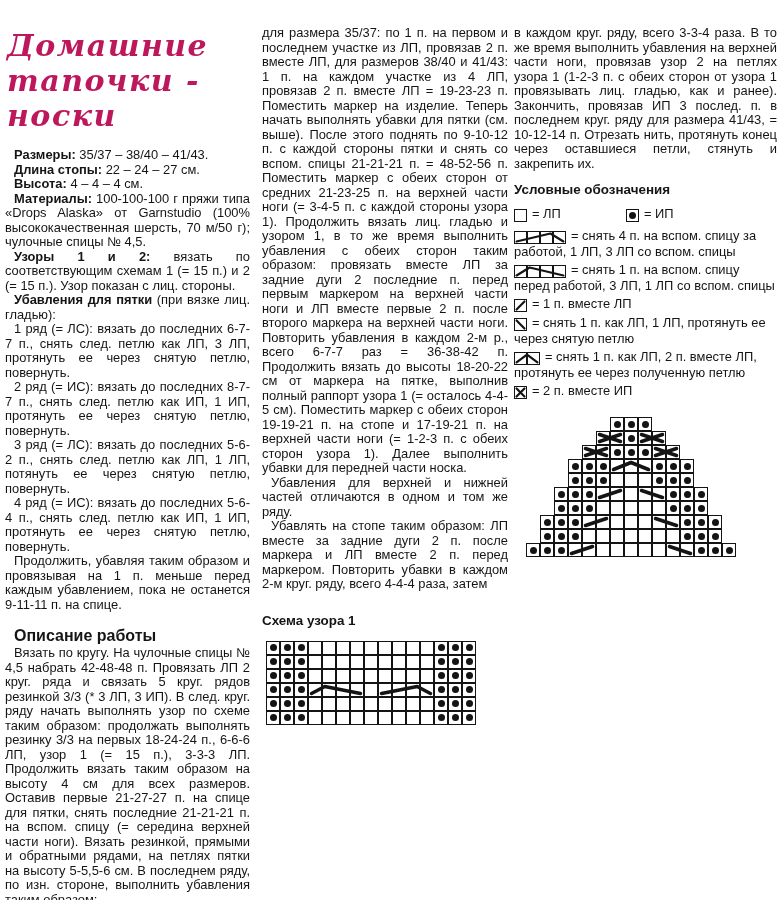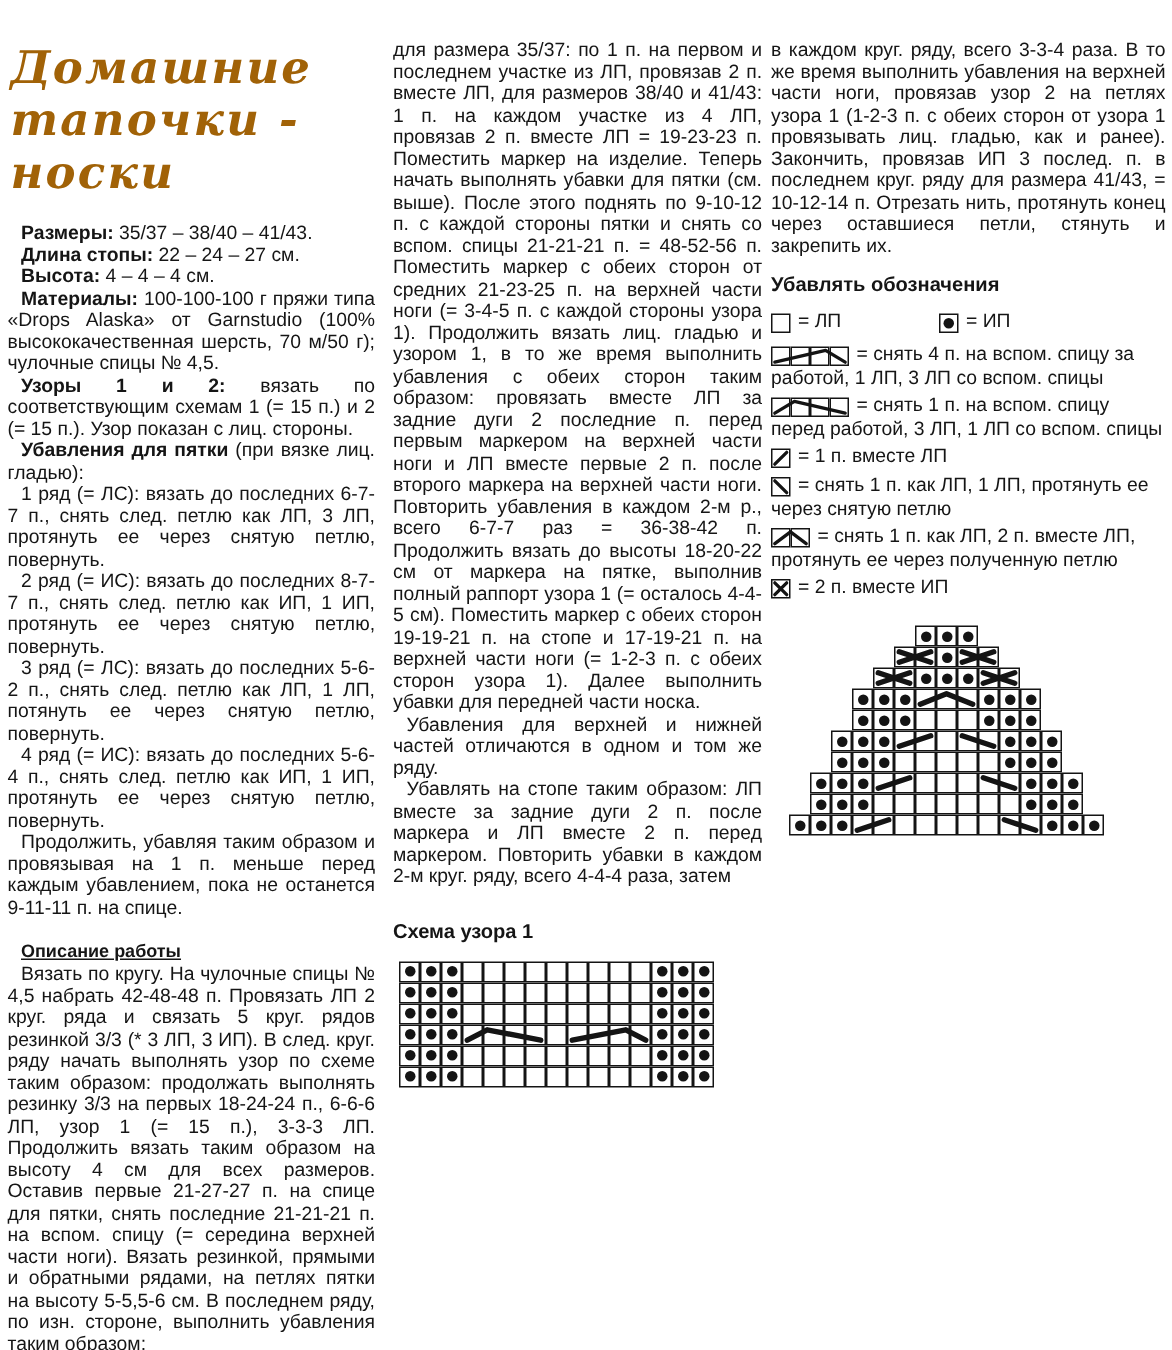--- a/index.html
+++ b/index.html
@@ -6,21 +6,21 @@
   .page{position:relative;width:781px;height:900px;background:#fff;overflow:hidden;
         font-family:"Liberation Sans",sans-serif;color:#151515;}
   .col{position:absolute;top:26px;}
   .col1{left:5px;width:245px;}
   .col2{left:262px;width:246px;}
   .col3{left:514px;width:263px;}
   .title{font-family:"DejaVu Serif",serif;font-style:italic;font-weight:bold;
          font-size:30px;line-height:35px;letter-spacing:1.5px;margin:2px 0 15px 2px;}
   p{margin:0;font-size:12.9px;line-height:14.5px;text-align:justify;text-indent:9px;}
   p.noindent{text-indent:0;}
-  .sec-head{font-weight:bold;font-size:12px;margin:15px 0 1px 0;text-indent:9px;text-decoration:underline;}
+  .sec-head{font-weight:bold;font-size:16px;margin:15px 0 1px 0;text-indent:9px;}
   h3{font-size:13.4px;font-weight:bold;margin:0;}
   .chart1-head{margin-top:21px;}
   .legend-head{margin-top:11px;margin-bottom:6px;}
   .chart2-head{margin-top:116px;}
   #chart1{margin:13px 0 0 4px;}
   #chart2{margin:18px 0 0 12px;}
   .kchart{position:relative;}
   .kcell{position:absolute;box-sizing:border-box;border:1.4px solid #141414;background:#fff;
          display:flex;align-items:center;justify-content:center;}
   .kdot{width:7px;height:7px;border-radius:50%;background:#141414;}
@@ -31,21 +31,21 @@
   .legend-pair .legend-item:first-child{width:112px;}
   .legend-item{font-size:12.9px;line-height:15px;margin:3px 0;text-align:left;}
   .legend-sym{display:inline-block;vertical-align:-4px;margin-right:5px;}
 </style>
 </head>
 <body>
 
 <div class="page">
 
   <div class="col col1">
-    <div class="title" style="color: #a16207;">
+    <div class="title" style="color: #be185d;">
       <div>Домашние</div>
       <div>тапочки - носки</div>
     </div>
     <div id="left-paras">
         <p><b>Размеры: </b>35/37 – 38/40 – 41/43.</p>
         <p><b>Длина стопы: </b>22 – 24 – 27 см.</p>
         <p><b>Высота: </b>4 – 4 – 4 см.</p>
         <p><b>Материалы: </b>100-100-100 г пряжи типа «Drops Alaska» от Garnstudio (100% высококачественная шерсть, 70 м/50 г); чулочные спицы № 4,5.</p>
         <p><b>Узоры 1 и 2: </b>вязать по соответствующим схемам 1 (= 15 п.) и 2 (= 15 п.). Узор показан с лиц. стороны.</p>
         <p><b>Убавления для пятки </b>(при вязке лиц. гладью):</p>
@@ -239,21 +239,21 @@
         <div class="kcell" style="left: 196px; top: 70px; width: 14px; height: 14px;">
           <span class="kdot"></span>
         </div>
       </div>
   </div>
 
   <div class="col col3">
     <div id="right-paras">
         <p class="noindent">в каждом круг. ряду, всего 3-3-4 раза. В то же время выполнить убавления на верхней части ноги, провязав узор 2 на петлях узора 1 (1-2-3 п. с обеих сторон от узора 1 провязывать лиц. гладью, как и ранее). Закончить, провязав ИП 3 послед. п. в последнем круг. ряду для размера 41/43, = 10-12-14 п. Отрезать нить, протянуть конец через оставшиеся петли, стянуть и закрепить их.</p>
       </div>
-    <h3 class="legend-head">Убавлять обозначения</h3>
+    <h3 class="legend-head">Условные обозначения</h3>
     <div id="legend" class="legend">
         <div class="legend-pair">
           <div class="legend-item"><span class="legend-sym"><div class="kchart" style="width: 13px; height: 13px;">
                 <div class="kcell" style="left: 0px; top: 0px; width: 13px; height: 13px;"></div>
               </div></span><span>= ЛП</span></div>
           <div class="legend-item"><span class="legend-sym"><div class="kchart" style="width: 13px; height: 13px;">
                 <div class="kcell" style="left: 0px; top: 0px; width: 13px; height: 13px;">
                   <span class="kdot"></span>
                 </div>
               </div></span><span>= ИП</span></div>

